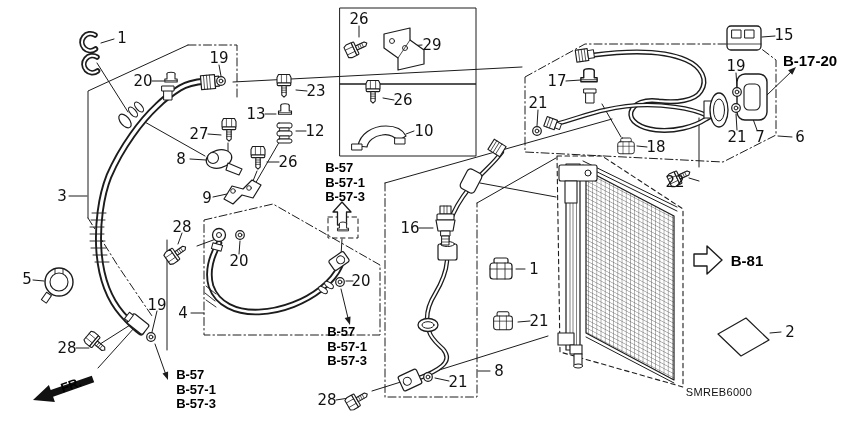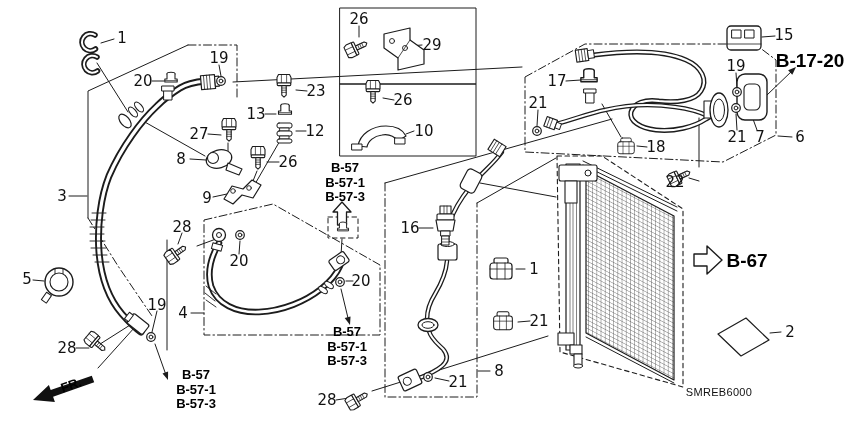--- a/index.html
+++ b/index.html
@@ -2,23 +2,23 @@
 <html><head>
 <meta charset="utf-8">
 <style>
   html,body{margin:0;padding:0;background:#fff;}
   .stage{position:relative;width:850px;height:425px;background:#ffffff;overflow:hidden;
          font-family:"DejaVu Sans",sans-serif;color:#111;}
   .stage svg{position:absolute;left:0;top:0;}
   .co{position:absolute;transform:translate(-50%,-50%);font-size:15px;font-weight:normal;
       line-height:1;white-space:nowrap;z-index:5;color:#111;}
   .bref{position:absolute;transform:translate(-50%,-50%);font-family:"Liberation Sans",sans-serif;
-        font-weight:bold;font-size:13px;line-height:14.5px;text-align:center;z-index:5;color:#000;}
+        font-weight:bold;font-size:13px;line-height:14.5px;text-align:left;z-index:5;color:#000;}
   .bref-inline{position:absolute;transform:translate(-50%,-50%);font-family:"Liberation Sans",sans-serif;
-        font-weight:bold;font-size:19px;line-height:1;white-space:nowrap;z-index:5;color:#000;}
+        font-weight:bold;font-size:15px;line-height:1;white-space:nowrap;z-index:5;color:#000;}
   .code{position:absolute;transform:translate(-50%,-50%);font-family:"Liberation Sans",sans-serif;
         font-size:11px;letter-spacing:.3px;z-index:5;color:#111;}
   .fr{position:absolute;transform:translate(-50%,-50%) rotate(-20deg);font-family:"Liberation Sans",sans-serif;
       font-weight:bold;font-size:13px;z-index:5;color:#000;}
 </style>
 </head>
 <body>
 
 <div class="stage">
 
@@ -345,18 +345,18 @@
   <div>B-57</div>
   <div>B-57-1</div>
   <div>B-57-3</div>
 </div>
 <div class="bref" style="left:196px;top:390px">
   <div>B-57</div>
   <div>B-57-1</div>
   <div>B-57-3</div>
 </div>
 <div class="bref-inline" style="left:810px;top:60px">B-17-20</div>
-<div class="bref-inline" style="left:747px;top:260px">B-67</div>
+<div class="bref-inline" style="left:747px;top:260px">B-81</div>
 
 <div class="fr" style="left:71px;top:385px">FR.</div>
 <div class="code" style="left:719px;top:392px">SMREB6000</div>
 
 </div>
 
 </body></html>

